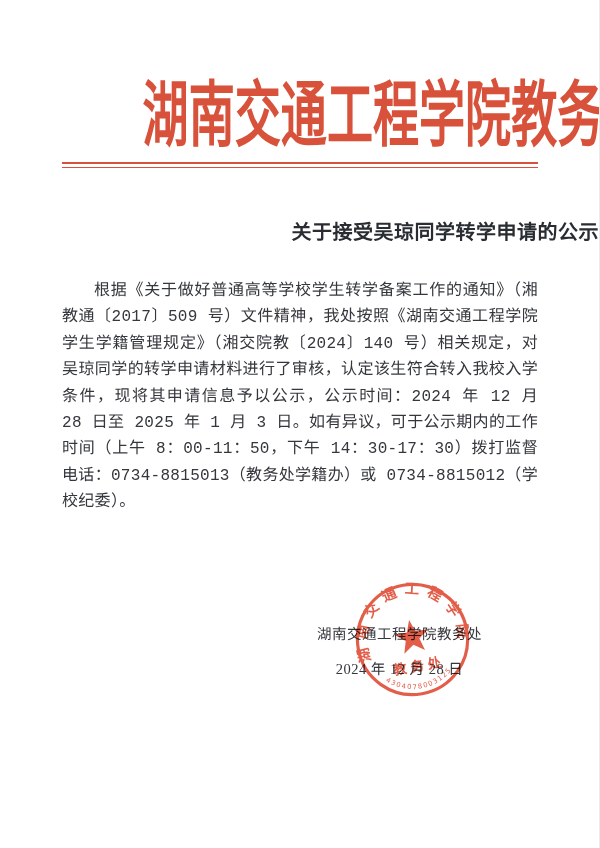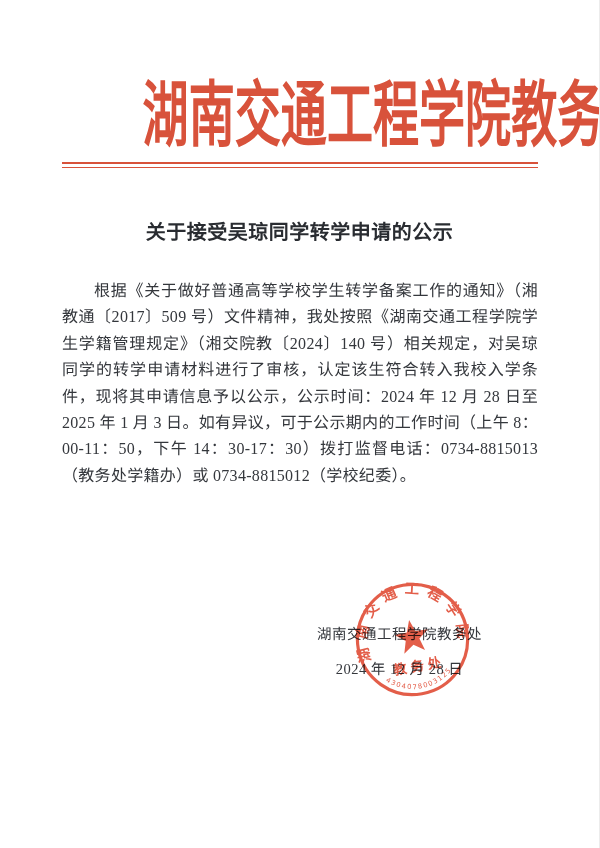--- a/index.html
+++ b/index.html
@@ -34,36 +34,36 @@
   }
   .rule{
     position:absolute;top:162px;left:62px;width:476px;
     height:6px;
     border-top:2px solid var(--red);
     border-bottom:1.5px solid var(--red);
   }
   
   .doc-title{
     position:absolute;top:216px;left:0;right:0;
-    text-align:center;
+    text-align:right;
     font-size:20px;
     font-weight:bold;
     color:#292c31;
     letter-spacing:0.5px;
   }
   
   .body-text{
     position:absolute;top:278px;left:62px;width:476px;
     font-size:16px;
     line-height:26.4px;
     color:var(--ink);
     text-align:justify;
     letter-spacing:0.3px;
   }
-  .body-text p{text-indent:2em;margin:0;}
+  .body-text p{text-indent:2em;margin:0;font-family:Liberation Mono, monospace;}
   
   .signature-block{
     position:absolute;top:622px;right:117px;
     text-align:center;
     font-size:14.5px;
     color:var(--ink);
     letter-spacing:0.5px;
   }
   .signature-block .sig-date{margin-top:14px;}
   

